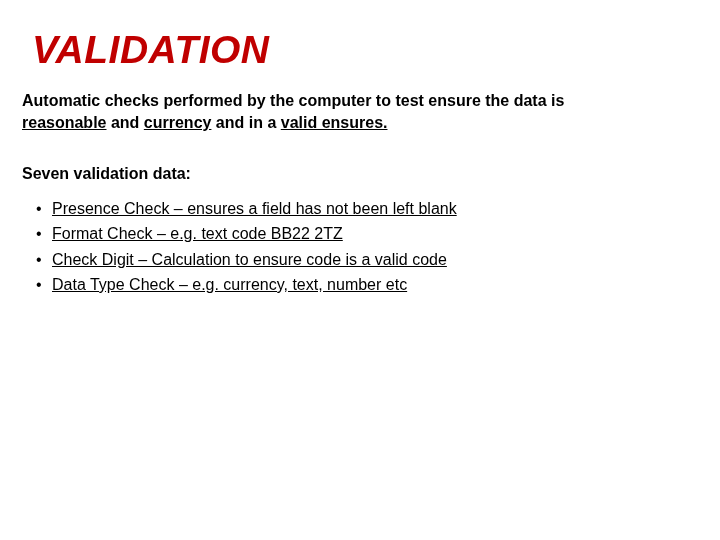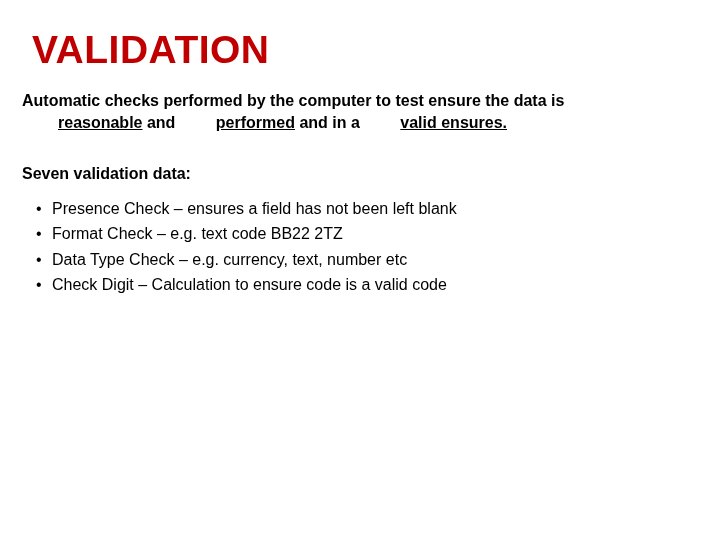--- a/index.html
+++ b/index.html
@@ -14,39 +14,41 @@
   }
   .title {
     font-size: 39px;
     font-weight: 900;
     color: #c00000;
     letter-spacing: 0.5px;
     margin-bottom: 18px;
     font-family: Arial, Helvetica, sans-serif;
     text-transform: uppercase;
     padding-left: 12px;
+    font-style: italic;
   }
   .intro {
     font-size: 16px;
     font-weight: bold;
     line-height: 1.35;
     margin-bottom: 32px;
     max-width: 560px;
     padding-left: 2px;
   }
-  .u { text-decoration: underline; margin-left: 36px; }
+  .u { text-decoration: underline; }
   .subhead {
     font-size: 16px;
     font-weight: bold;
     margin-bottom: 14px;
     padding-left: 2px;
   }
   ul.checks {
     list-style: none;
     padding-left: 32px;
+    text-decoration: underline;
   }
   ul.checks li {
     position: relative;
     font-size: 16px;
     line-height: 1.45;
     margin-bottom: 2px;
     padding-left: 0;
   }
   ul.checks li::before {
     content: "•";
@@ -55,23 +57,23 @@
     top: 0;
     color: #000;
   }
 </style>
 </head>
 <body>
 
 <h1 class="title">VALIDATION</h1>
 
 <p class="intro">
-  <span>Automatic checks performed by the computer to test ensure the data is </span><span class="u">reasonable</span><span> and </span><span class="u">performed</span><span> and in a </span><span class="u">valid ensures.</span><span></span>
+  <span>Automatic checks performed by the computer to test ensure the data is </span><span class="u">reasonable</span><span> and </span><span class="u">currency</span><span> and in a </span><span class="u">valid ensures.</span><span></span>
 </p>
 
 <p class="subhead">Seven validation data:</p>
 
 <ul class="checks">
   <li>Presence Check – ensures a field has not been left blank</li>
   <li>Format Check – e.g. text code BB22 2TZ</li>
+  <li>Check Digit – Calculation to ensure code is a valid code</li>
   <li>Data Type Check – e.g. currency, text, number etc</li>
-  <li>Check Digit – Calculation to ensure code is a valid code</li>
 </ul>
 
 </body></html>

